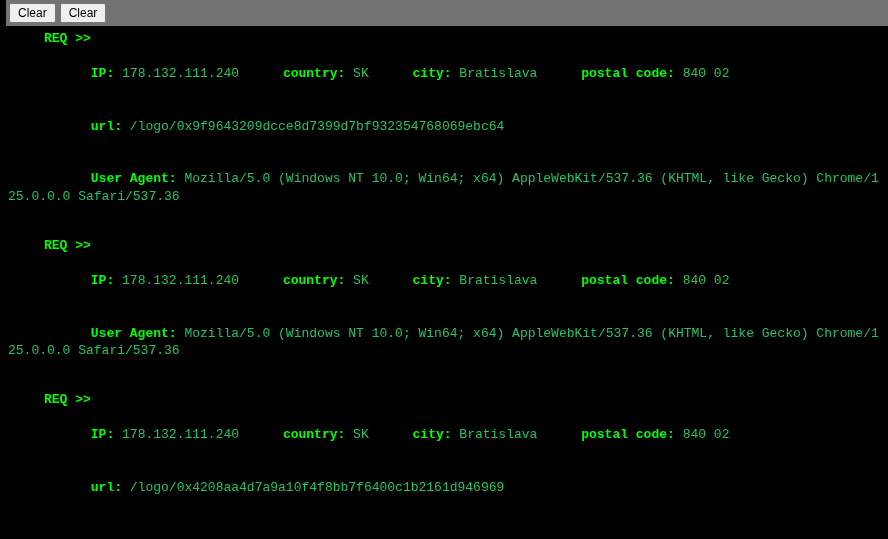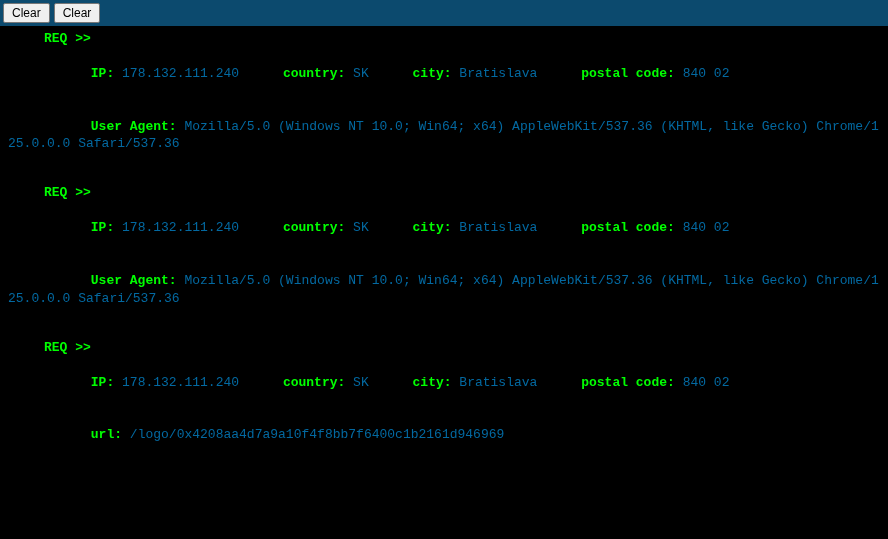--- a/index.html
+++ b/index.html
@@ -10,24 +10,25 @@
     body {
       background: #000;
       font-family: "Consolas", "Courier New", monospace;
       font-size: 13px;
       color: #00d000;
       width: 888px;
       height: 539px;
       overflow: hidden;
     }
     .toolbar {
-      background: #0c4a6e;
+      background: #737373;
       padding: 3px 3px;
       display: flex;
       gap: 4px;
+      margin-left: 6px;
     }
     .toolbar button {
       font-family: Arial, sans-serif;
       font-size: 12px;
       padding: 2px 8px;
       background: #efefef;
       border: 1px solid #767676;
       border-radius: 2px;
       cursor: pointer;
     }
@@ -38,41 +39,44 @@
     }
     .entry {
       margin-bottom: 14px;
     }
     .bold {
       font-weight: bold;
       color: #00ff00;
       padding-left: 36px;
     }
     .val {
-      color: #0369a1;
+      color: #22c55e;
     }
     .line {
       white-space: pre-wrap;
       word-break: break-all;
     }
   </style>
 </head>
 <body>
 
 <div class="toolbar">
   <button>Clear</button>
   <button>Clear</button>
 </div>
 
 <div class="log-area" id="log-area">
 
   <div class="entry">
     <div class="line"><span class="bold">REQ &gt;&gt;</span></div>
     <div class="line">
       <span class="bold">IP:</span> <span class="val">178.132.111.240</span> <span class="bold">country:</span> <span class="val">SK</span> <span class="bold">city:</span> <span class="val">Bratislava</span> <span class="bold">postal code:</span> <span class="val">840 02</span>
+    </div>
+    <div class="line">
+      <span class="bold">url:</span> <span class="val">/logo/0x9f9643209dcce8d7399d7bf932354768069ebc64</span>
     </div>
     <div class="line">
       <span class="bold">User Agent:</span> <span class="val">Mozilla/5.0 (Windows NT 10.0; Win64; x64) AppleWebKit/537.36 (KHTML, like Gecko) Chrome/125.0.0.0 Safari/537.36</span>
     </div>
   </div>
 
   <div class="entry">
     <div class="line"><span class="bold">REQ &gt;&gt;</span></div>
     <div class="line">
       <span class="bold">IP:</span> <span class="val">178.132.111.240</span> <span class="bold">country:</span> <span class="val">SK</span> <span class="bold">city:</span> <span class="val">Bratislava</span> <span class="bold">postal code:</span> <span class="val">840 02</span>

